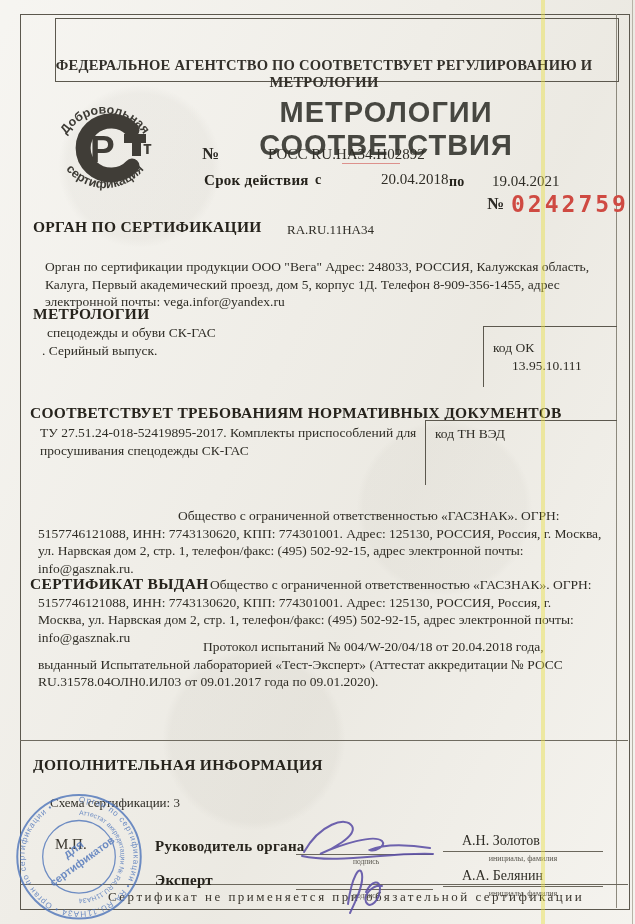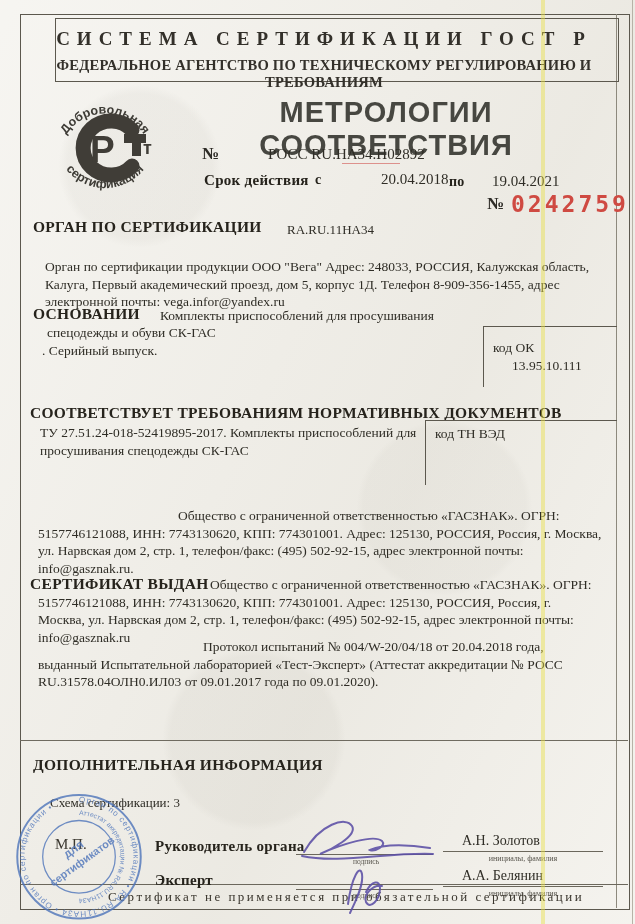--- a/index.html
+++ b/index.html
@@ -40,22 +40,21 @@
 
 <div id="page">
 
   <div class="abs frame"></div>
   <div class="abs innerline-r"></div>
   <div class="abs pageedge"></div>
   <div class="abs bottomline"></div>
   <div class="abs divider"></div>
   <div class="abs headerbox"></div>
 
-  <div class="abs h1">СИСТЕМА СЕРТИФИКАЦИИ ГОСТ Р</div>
-  <div class="abs h2">ФЕДЕРАЛЬНОЕ АГЕНТСТВО ПО ТЕХНИЧЕСКОМУ РЕГУЛИРОВАНИЮ И ТРЕБОВАНИЯМ</div>
+  <div class="abs h2">ФЕДЕРАЛЬНОЕ АГЕНТСТВО ПО СООТВЕТСТВУЕТ РЕГУЛИРОВАНИЮ И МЕТРОЛОГИИ</div>
   <div class="abs title">МЕТРОЛОГИИ СООТВЕТСТВИЯ</div>
 
   <svg class="abs" style="left:44px;top:88px;" width="122" height="118" viewBox="0 0 122 118">
     <defs>
       <path id="arcTop" d="M 16,62 A 46,46 0 0 1 106,62" fill="none"></path>
       <path id="arcBot" d="M 12,60 A 50,50 0 0 0 110,60" fill="none"></path>
     </defs>
     <text font-size="12.5" font-weight="bold" fill="#3e3c36">
       <textPath href="#arcTop" startOffset="50%" text-anchor="middle">Добровольная</textPath>
     </text>
@@ -79,22 +78,21 @@
   <div class="abs txt" style="left:333px;top:171px;font-size:15px;margin-left:48px;">20.04.2018</div>
   <div class="abs lbl" style="left:449px;top:174px;font-size:14px;">по</div>
   <div class="abs txt" style="left:492px;top:173px;font-size:15px;">19.04.2021</div>
   <div class="abs num-label" style="left:487px;top:194px;">№</div>
   <div class="abs red-num" style="left:511px;top:191px;">0242759</div>
 
   <div class="abs lbl" style="left:33px;top:218px;">ОРГАН ПО СЕРТИФИКАЦИИ</div>
   <div class="abs txt" style="left:287px;top:221px;font-size:13px;">RA.RU.11НА34</div>
   <div class="abs txt" style="left:45px;top:258px;width:563px;">Орган по сертификации продукции ООО "Вега" Адрес: 248033, РОССИЯ, Калужская область, Калуга, Первый академический проезд, дом 5, корпус 1Д. Телефон 8-909-356-1455, адрес электронной почты: vega.infor@yandex.ru</div>
 
-  <div class="abs lbl" style="left:33px;top:305px;">ОСНОВАНИИ</div>
-  <div class="abs txt" style="left:160px;top:307px;">Комплекты приспособлений для просушивания</div>
+  <div class="abs lbl" style="left:33px;top:305px;">МЕТРОЛОГИИ</div>
   <div class="abs txt" style="left:47px;top:324px;">спецодежды  и обуви СК-ГАС</div>
   <div class="abs txt" style="left:42px;top:342px;">. Серийный выпуск.</div>
   <div class="abs codebox" style="left:483px;top:326px;width:133px;height:60px;">
     <div class="txt" style="margin:12px 0 0 9px;">код ОК</div>
     <div class="txt" style="margin:0 0 0 28px;">13.95.10.111</div>
   </div>
 
   <div class="abs lbl" style="left:30px;top:404px;">СООТВЕТСТВУЕТ ТРЕБОВАНИЯМ НОРМАТИВНЫХ ДОКУМЕНТОВ</div>
   <div class="abs txt" style="left:40px;top:424px;width:378px;">ТУ 27.51.24-018-52419895-2017. Комплекты приспособлений для просушивания спецодежды СК-ГАС</div>
   <div class="abs codebox" style="left:425px;top:420px;width:191px;height:64px;">

